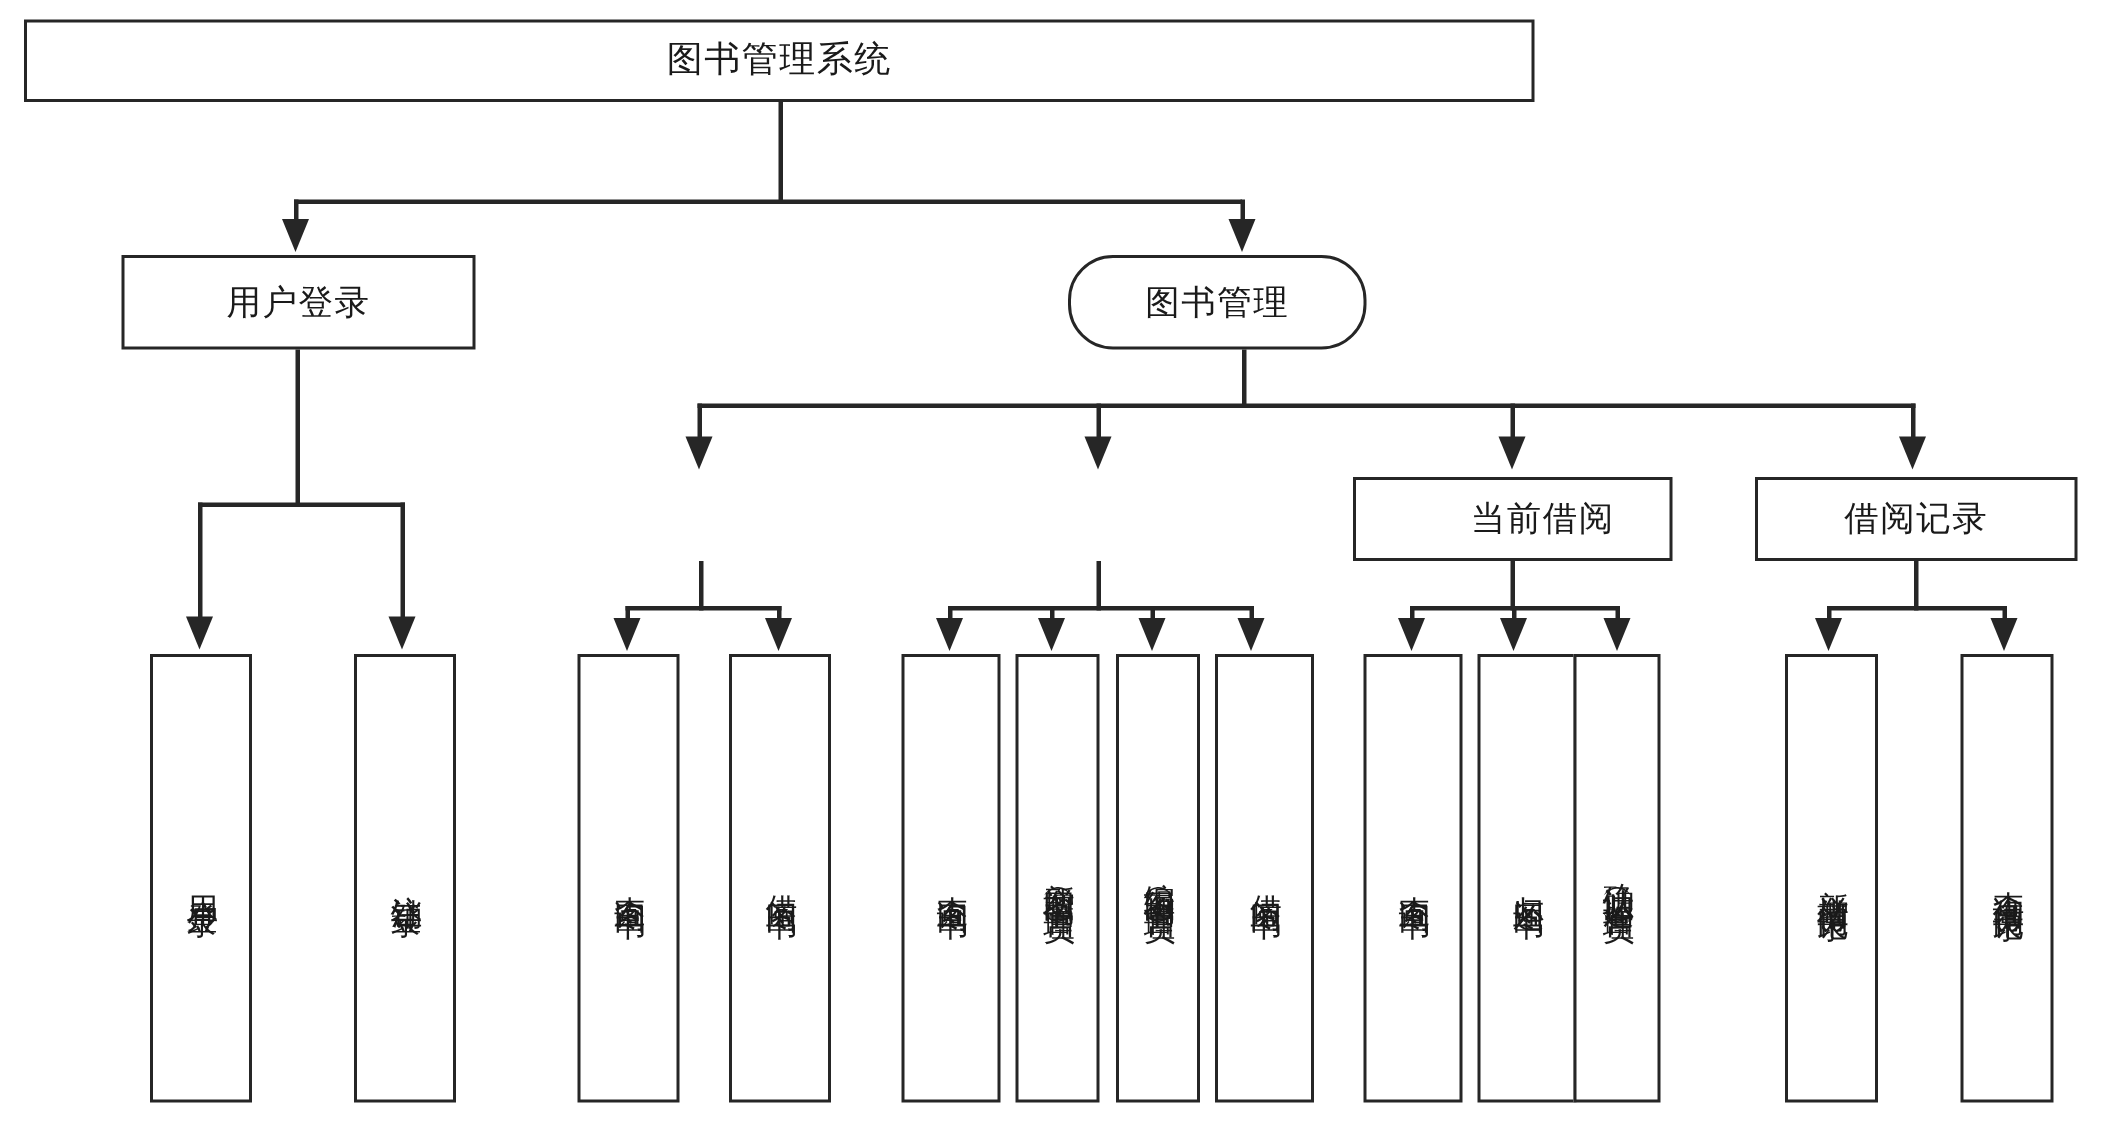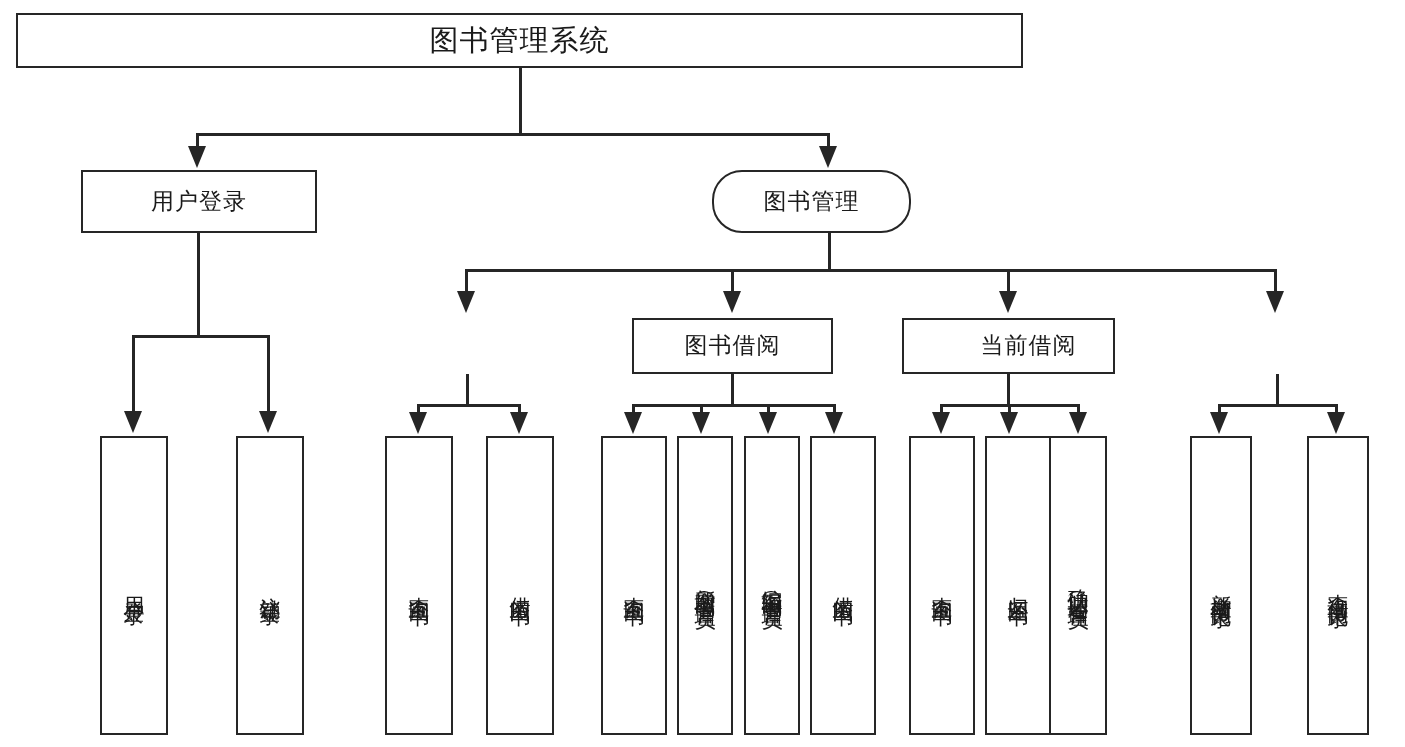--- a/index.html
+++ b/index.html
@@ -26,21 +26,21 @@
     align-items: center;
     justify-content: center;
     color: #1a1a1a;
   }
   .node.horiz {
     font-size: 23px;
     letter-spacing: 1px;
     line-height: 1.2;
   }
   .node.root {
-    font-size: 29px;
+    font-size: 24px;
   }
   .node.leaf {
     font-size: 21px;
     padding: 6px 0;
     align-items: center;
   }
   .vtext {
     writing-mode: vertical-rl;
     text-orientation: upright;
     white-space: nowrap;
@@ -107,25 +107,25 @@
 
   <div class="connector conn-v" style="left:465px; top:269px; width:3px; height:28px;"></div>
   <div class="arrow" style="left:457px; top:291px;"></div>
   <div class="connector conn-v" style="left:731px; top:269px; width:3px; height:28px;"></div>
   <div class="arrow" style="left:723px; top:291px;"></div>
   <div class="connector conn-v" style="left:1007px; top:269px; width:3px; height:28px;"></div>
   <div class="arrow" style="left:999px; top:291px;"></div>
   <div class="connector conn-v" style="left:1274px; top:269px; width:3px; height:28px;"></div>
   <div class="arrow" style="left:1266px; top:291px;"></div>
 
-  <div class="node horiz" style="left:632px; top:318px; width:201px; height:56px;">
-    <span>图书借阅</span>
-  </div>
   <div class="node horiz" style="left:902px; top:318px; width:213px; height:56px;padding-left:40px;">
     <span>当前借阅</span>
+  </div>
+  <div class="node horiz" style="left:1170px; top:318px; width:215px; height:56px;">
+    <span>借阅记录</span>
   </div>
 
   <div class="connector conn-v" style="left:466px; top:374px; width:3px; height:33px;"></div>
   <div class="connector conn-h" style="left:417px; top:404px; width:104px; height:3px;"></div>
   <div class="connector conn-v" style="left:417px; top:404px; width:3px; height:14px;"></div>
   <div class="arrow" style="left:409px; top:412px;"></div>
   <div class="connector conn-v" style="left:518px; top:404px; width:3px; height:14px;"></div>
   <div class="arrow" style="left:510px; top:412px;"></div>
 
   <div class="connector conn-v" style="left:731px; top:374px; width:3px; height:33px;"></div>

